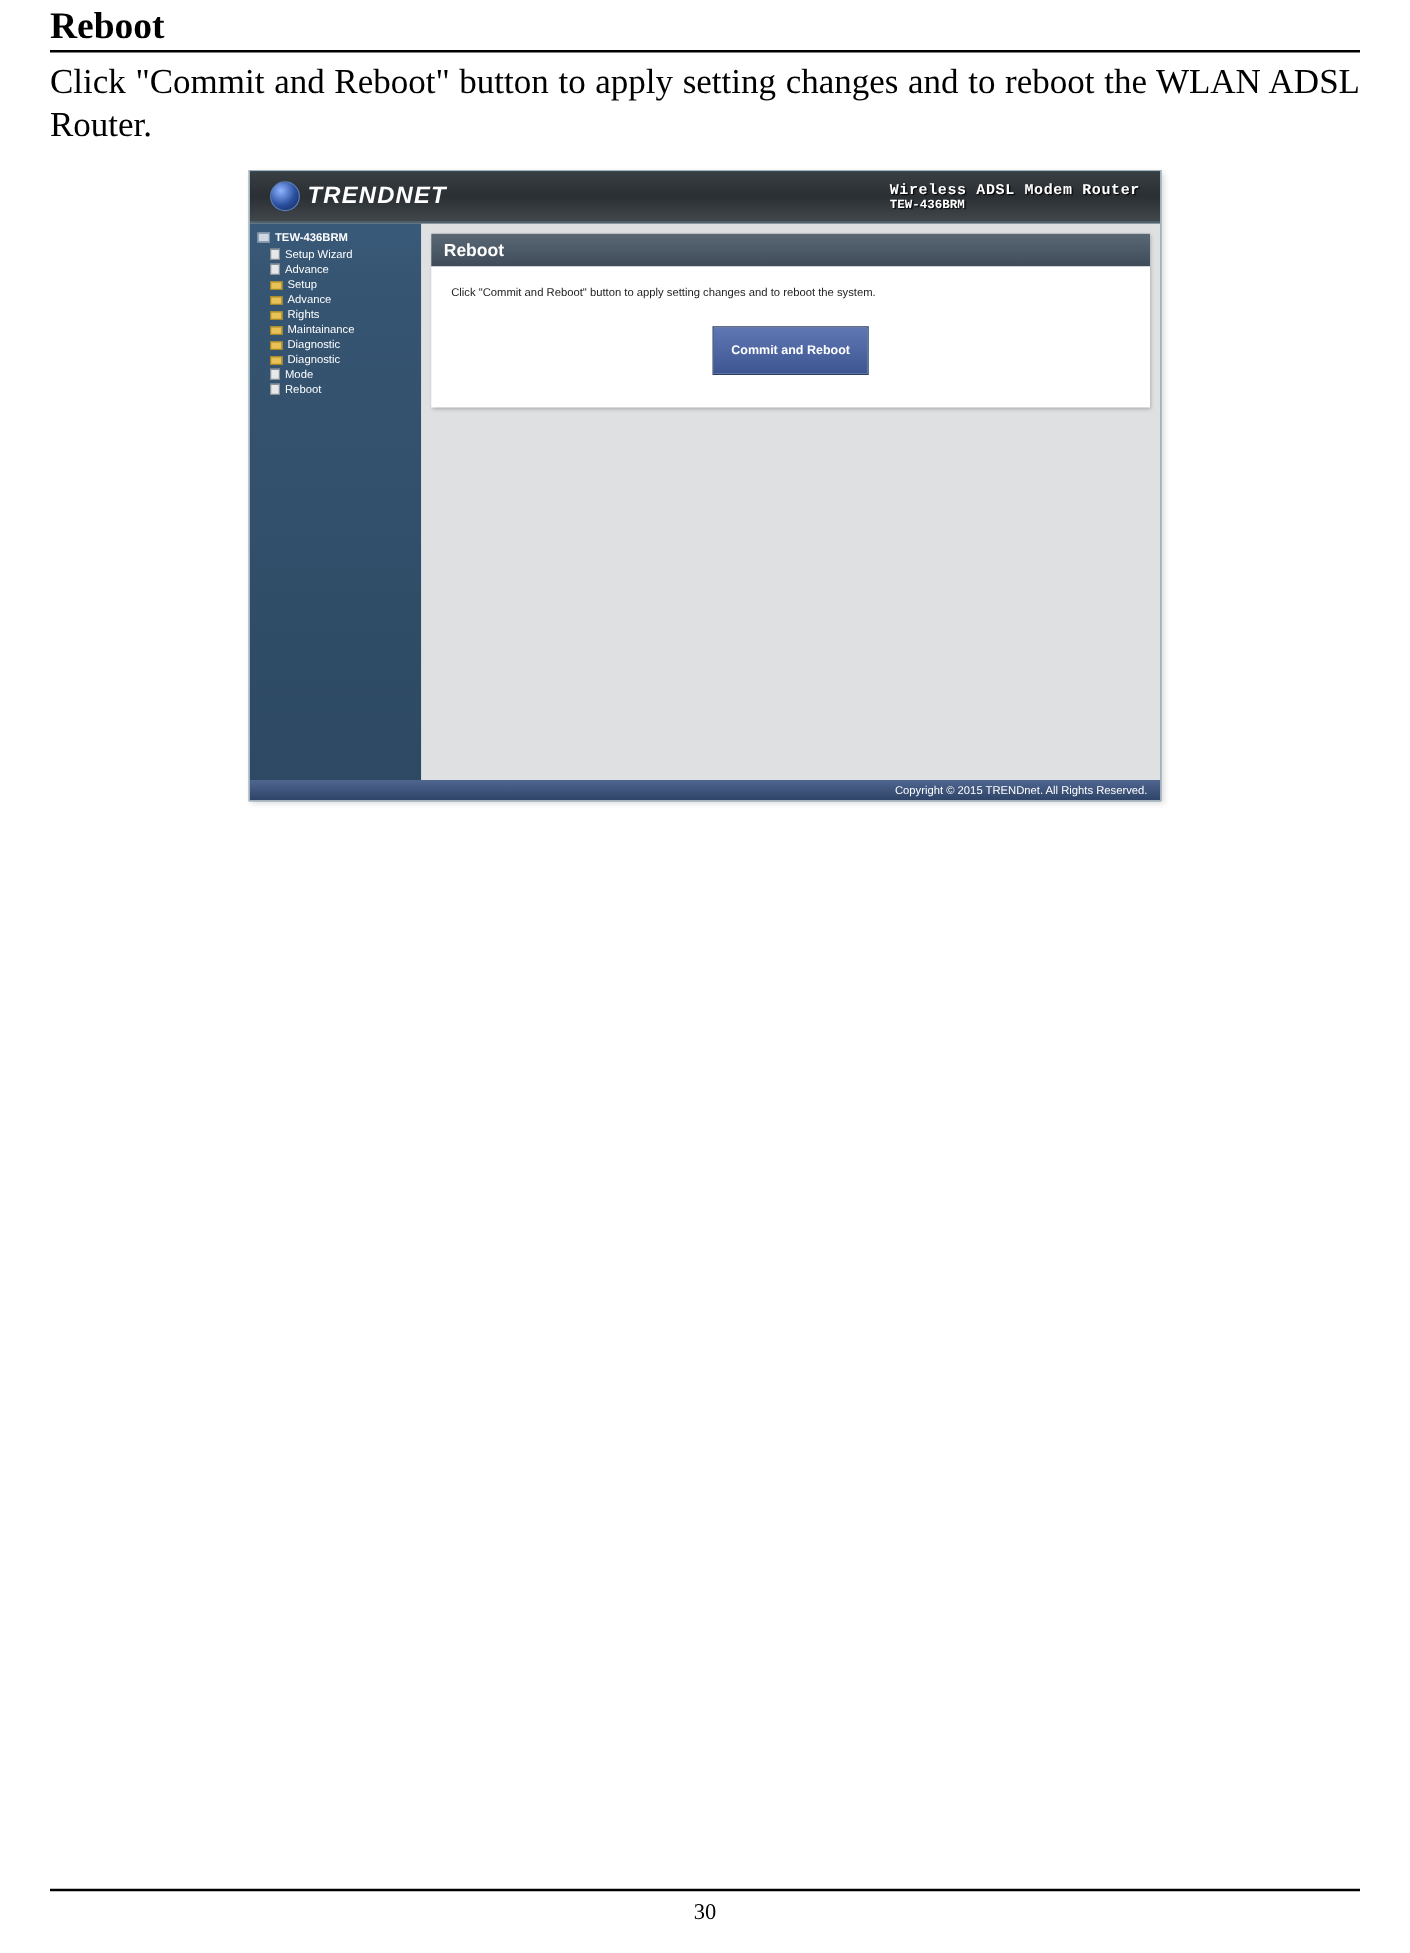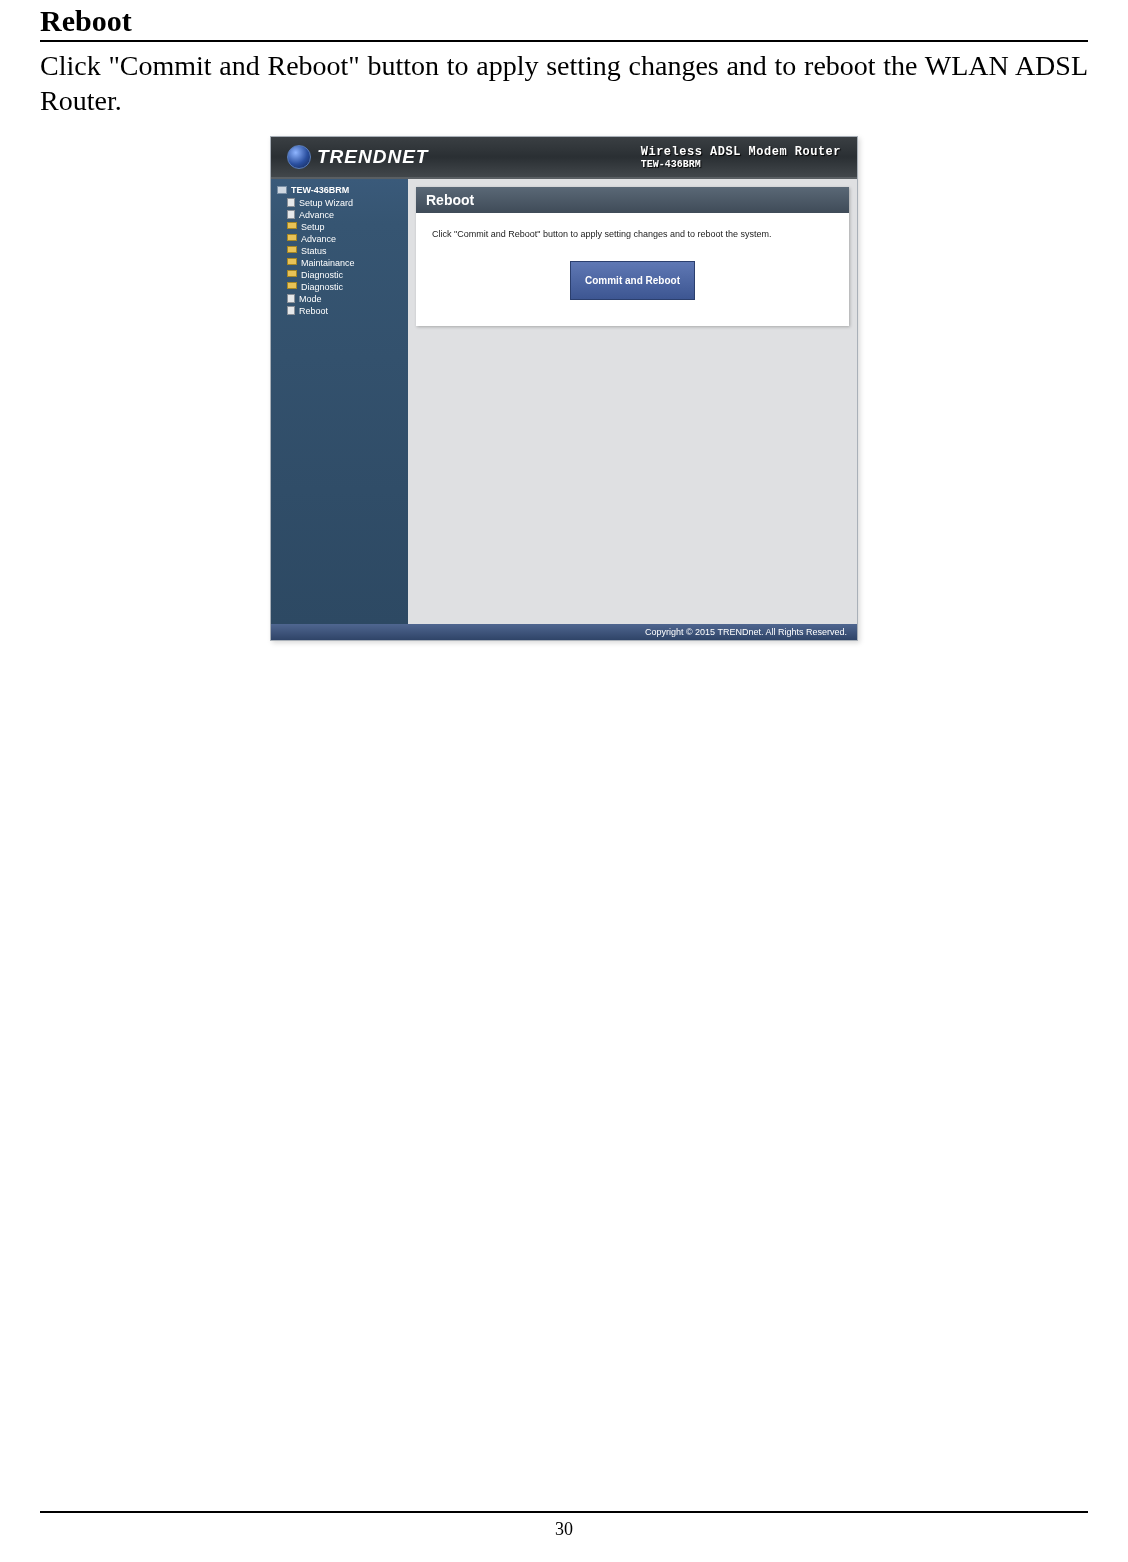--- a/index.html
+++ b/index.html
@@ -22,21 +22,21 @@
       margin-bottom: 6px;
     }
     .body-text {
       font-size: 28px;
       line-height: 1.25;
       text-align: justify;
       text-justify: inter-word;
       margin-bottom: 18px;
     }
     .router-ui {
-      width: 588px;
+      width: 730px;
       margin: 0 auto;
       border: 1px solid #a9b0b8;
       box-shadow: 2px 2px 5px rgba(0,0,0,0.15);
       font-family: Arial, Helvetica, sans-serif;
       background: #0369a1;
     }
     .router-header {
       background: linear-gradient(to bottom, #3a3f43 0%, #2a2f33 50%, #42474b 100%);
       height: 42px;
       display: flex;
@@ -94,21 +94,21 @@
     }
     .nav-root {
       display: flex;
       align-items: center;
       gap: 4px;
       font-weight: bold;
       margin-bottom: 2px;
     }
     .nav-item {
       display: flex;
-      align-items: flex-start;
+      align-items: flex-end;
       gap: 4px;
       padding: 1px 0 1px 10px;
       cursor: pointer;
     }
     .icon-pc {
       width: 10px; height: 8px; background: #cfd8e2; border: 1px solid #7a8fa5;
     }
     .icon-file {
       width: 8px; height: 9px; background: #e6e8ea; border: 1px solid #8a9098;
     }
@@ -213,21 +213,21 @@
         <div class="nav-item">
           <span class="icon-folder"></span>
           <span>Setup</span>
         </div>
         <div class="nav-item">
           <span class="icon-folder"></span>
           <span>Advance</span>
         </div>
         <div class="nav-item">
           <span class="icon-folder"></span>
-          <span>Status</span>
+          <span>Rights</span>
         </div>
         <div class="nav-item">
           <span class="icon-folder"></span>
           <span>Maintainance</span>
         </div>
         <div class="nav-item">
           <span class="icon-folder"></span>
           <span>Diagnostic</span>
         </div>
         <div class="nav-item">

